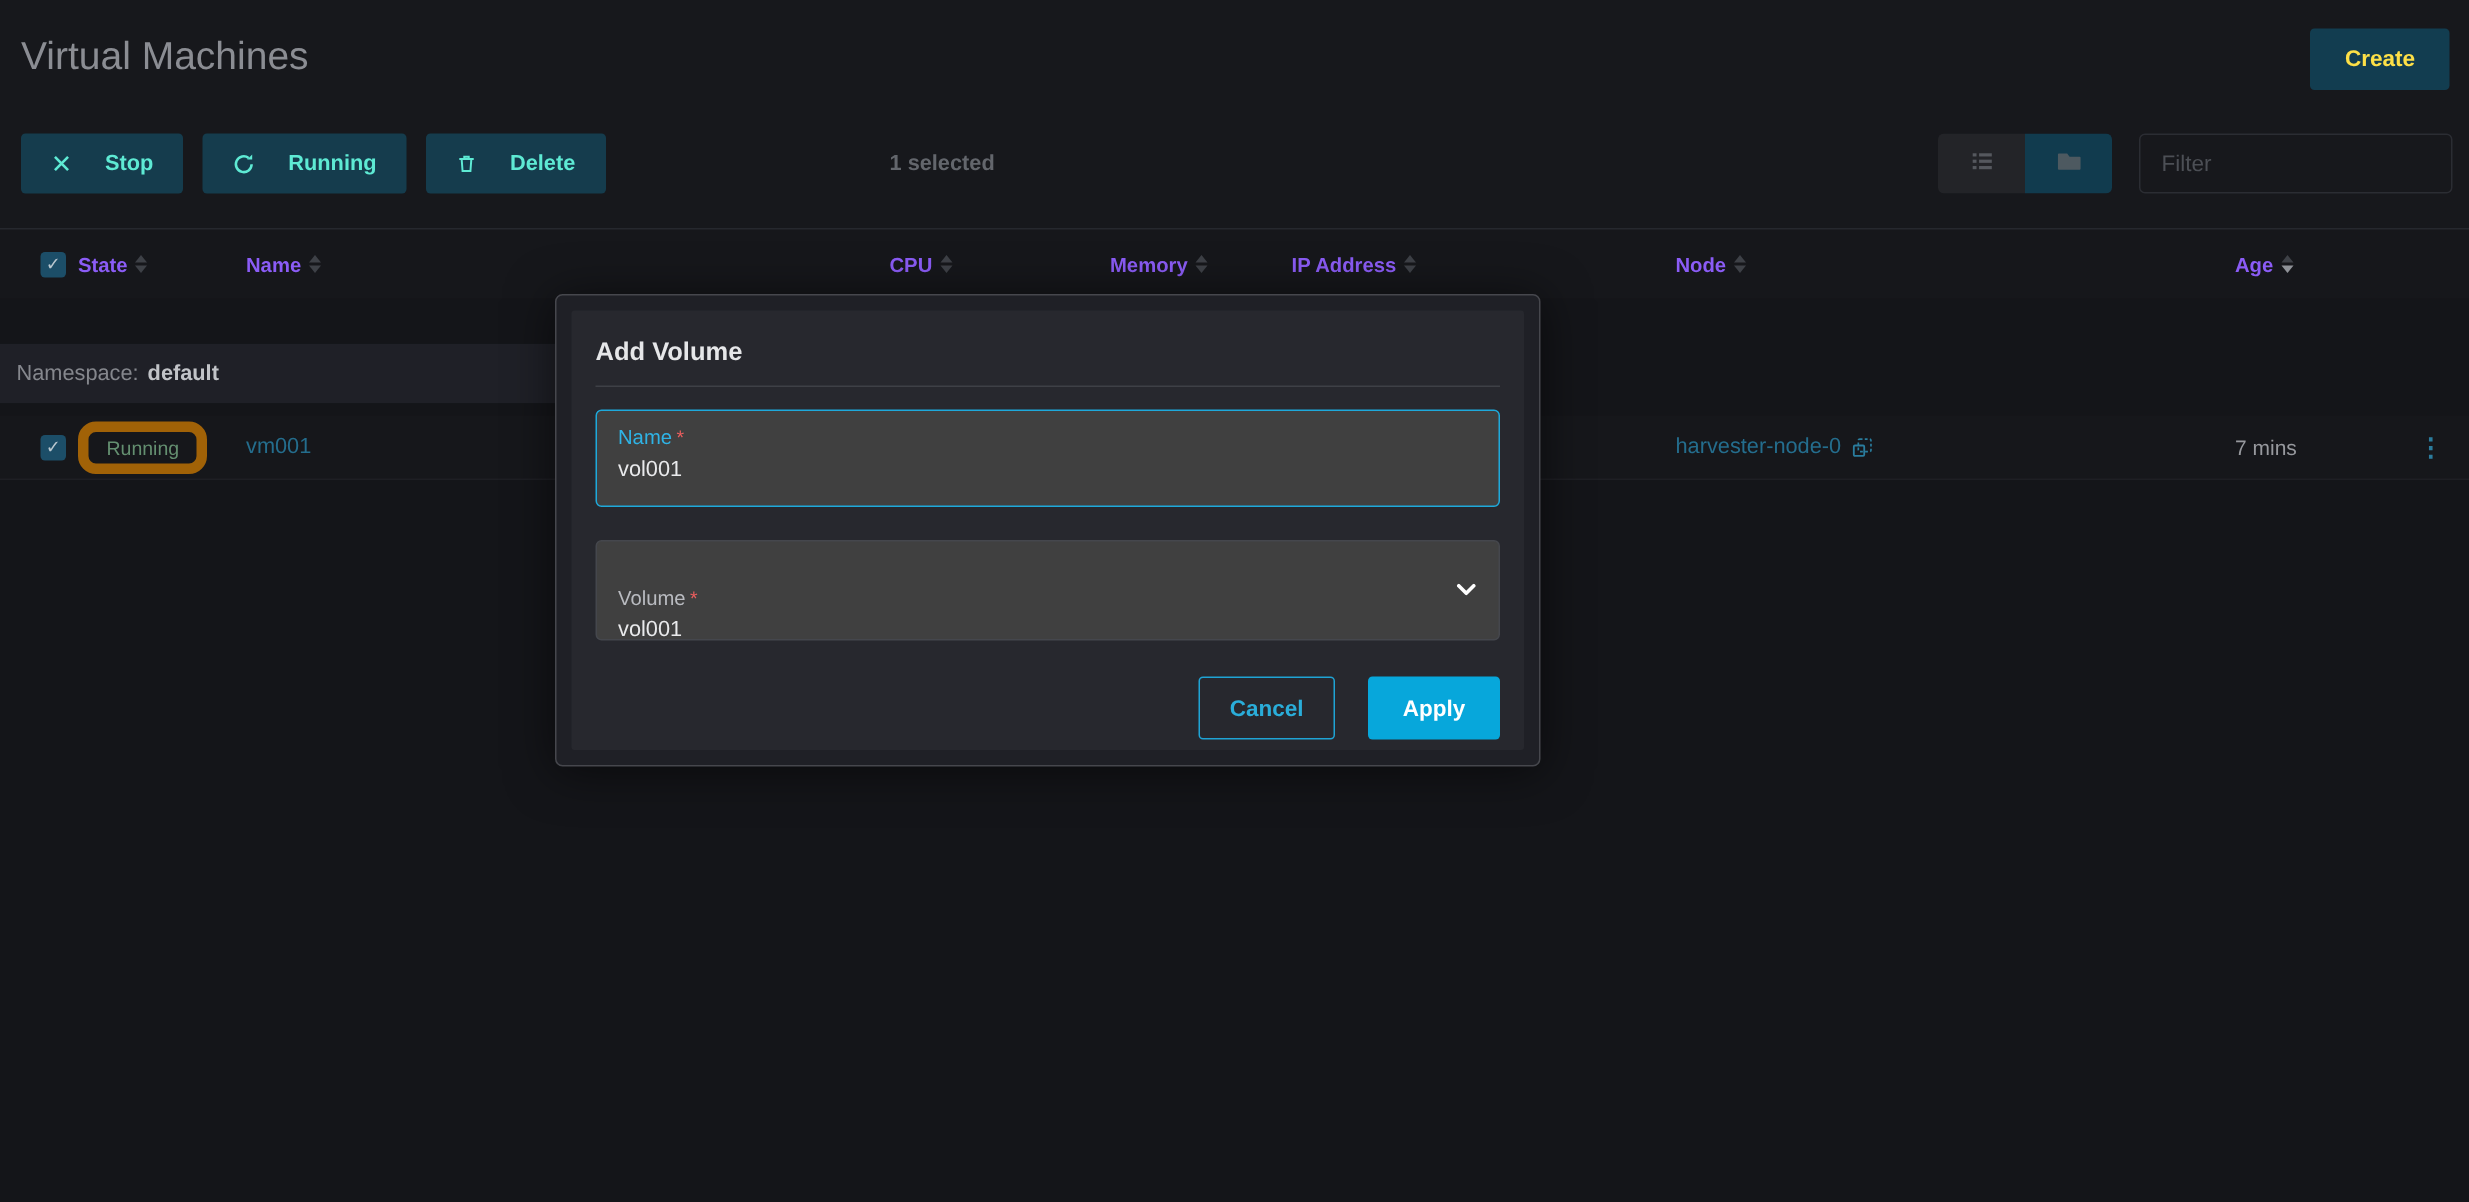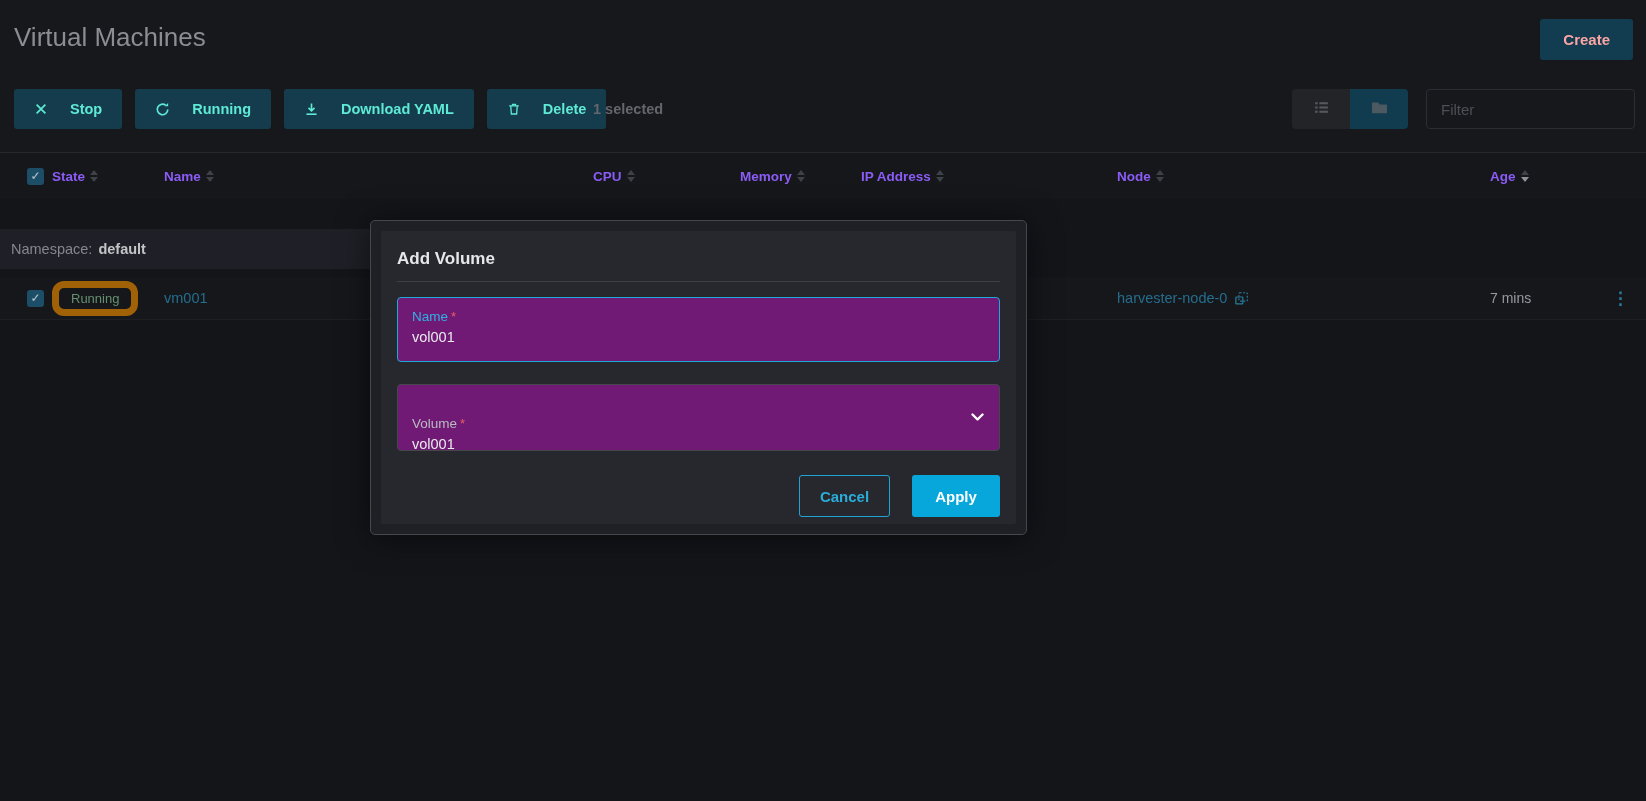--- a/index.html
+++ b/index.html
@@ -7,21 +7,21 @@
   body {
     position: relative;
     background: #141519;
     overflow: hidden;
     font-family: "Liberation Sans", sans-serif;
   }
   
   .page-top { position:absolute; top:0; left:0; right:0; height:152px; background:#17181c; }
   .page-title { position:absolute; left:14px; top:22px; font-size:26px; font-weight:400; color:#8b8d93; }
   .create-btn { position:absolute; right:13px; top:19px; height:41px; padding:0 23px;
-    background:#123d50; color:#fca5a5; border:none; border-radius:3px; font-size:15px; font-weight:600;
+    background:#123d50; color:#fde047; border:none; border-radius:3px; font-size:15px; font-weight:600;
     display:flex; align-items:center; font-family:inherit; }
   .toolbar { position:absolute; left:14px; top:89px; display:flex; gap:13px; align-items:center; }
   .action-btn { height:40px; padding:0 20px; background:#153c4d; color:#5eead4; border:none; border-radius:3px;
     font-size:14.5px; font-weight:600; display:flex; align-items:center; gap:22px; font-family:inherit; }
   .action-btn svg { display:block; }
   .selected-count { position:absolute; left:593px; top:89px; height:40px; display:flex; align-items:center;
     color:#63666c; font-size:14.5px; font-weight:600; }
   .view-toggle { position:absolute; left:1292px; top:89px; display:flex; height:40px; border-radius:4px; overflow:hidden; }
   .view-toggle .vt { width:58px; display:flex; align-items:center; justify-content:center; border:none; }
   .vt-list { background:#232428; color:#55585e; }
@@ -61,26 +61,26 @@
     border-bottom:1px solid #1e1f24; display:flex; align-items:center; padding-left:27px; }
   .badge-running { display:inline-block; border:7px solid #a16207; border-radius:12px; color:#648f70;
     padding:3px 12px; font-size:13px; }
   .cell-link { color:#246d8d; font-size:14.5px; text-decoration:none; }
   .copy-icon { margin-left:7px; color:#2a7d9e; display:inline-flex; }
   .age-text { color:#97999e; font-size:14px; }
   .kebab { color:#2b7c9d; font-size:17px; font-weight:700; letter-spacing:0; line-height:1;
     background:none; border:none; font-family:inherit; }
 
   
-  .modal { position:absolute; left:370px; top:220px; width:657px; height:315px; background:#1f2026;
+  .modal { position:absolute; left:370px; top:196px; width:657px; height:315px; background:#1f2026;
     border:1px solid #46474d; border-radius:5px; padding:10px; box-shadow:0 3px 32px rgba(0,0,0,.55); }
   .modal-inner { background:#27282e; width:100%; height:100%; border-radius:2px; padding:18px 16px; }
   .modal-title { color:#e6e7e9; font-size:17px; font-weight:600; margin-bottom:12px; }
   .modal-divider { border:none; border-top:1px solid #3e4046; margin-bottom:15px; }
-  .field { background:#701a75; border-radius:4px; padding:9px 14px; position:relative; }
+  .field { background:#404040; border-radius:4px; padding:9px 14px; position:relative; }
   .field-name { border:1.5px solid #1ea9db; height:65px; margin-bottom:22px; }
   .field-volume { border:1px solid #45474d; height:67px; margin-bottom:24px; padding-top:29px; }
   .field-label { font-size:13.5px; }
   .label-blue { color:#2fb3e5; }
   .label-gray { color:#b9bbc0; }
   .required { color:#eb5e5e; margin-left:3px; font-size:13px; }
   .field-value-input { background:transparent; border:none; outline:none; color:#e9eaec; font-size:14.5px;
     margin-top:4px; width:100%; font-family:inherit; display:block; padding:0; }
   .field-value-text { color:#e9eaec; font-size:14.5px; margin-top:4px; }
   .select-chevron { position:absolute; right:15px; top:28px; display:flex; }
@@ -112,29 +112,20 @@
     <span>
       <svg width="15" height="15" viewBox="0 0 16 16">
           <path d="M13.6 8a5.6 5.6 0 1 1-2.1-4.4" fill="none" stroke="currentColor" stroke-width="1.8"></path>
           <path d="M14 1v3.6h-3.6z" fill="currentColor"></path>
         </svg>
     </span>
     <span>Running</span>
   </button>
   <button class="action-btn">
     <span>
-      <svg width="15" height="15" viewBox="0 0 16 16">
-          <path d="M8 1.5v7.5M4.8 6.2L8 9.4l3.2-3.2" fill="none" stroke="currentColor" stroke-width="1.7"></path>
-          <path d="M2.6 13h10.8" stroke="currentColor" stroke-width="1.7"></path>
-        </svg>
-    </span>
-    <span>Download YAML</span>
-  </button>
-  <button class="action-btn">
-    <span>
       <svg width="14" height="14" viewBox="0 0 16 16">
           <path d="M2.5 4.5h11M6.3 4.5V2.8h3.4v1.7M4.3 4.5l.7 9.2h6l.7-9.2" fill="none" stroke="currentColor" stroke-width="1.5"></path>
         </svg>
     </span>
     <span>Delete</span>
   </button>
 </div>
 
 <div class="selected-count">1 selected</div>
 

